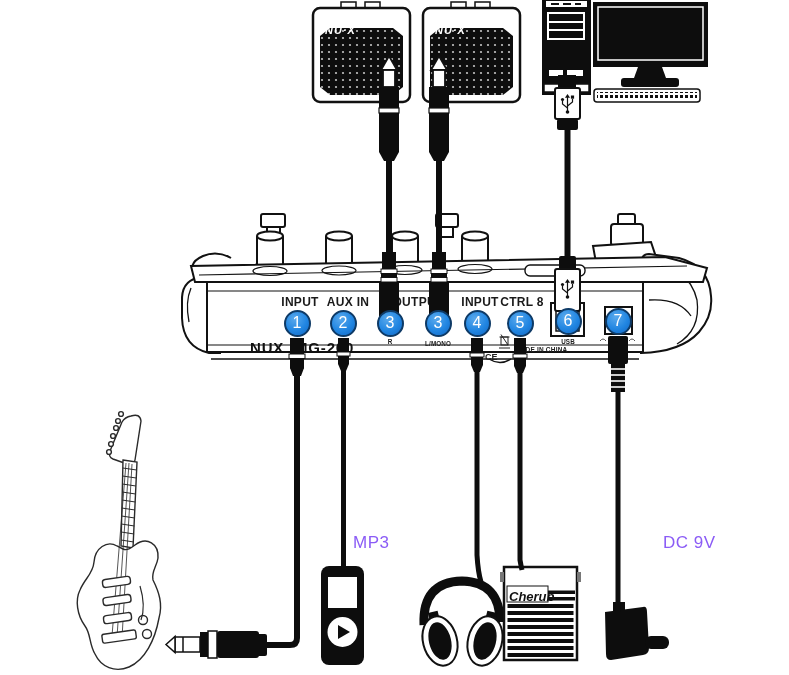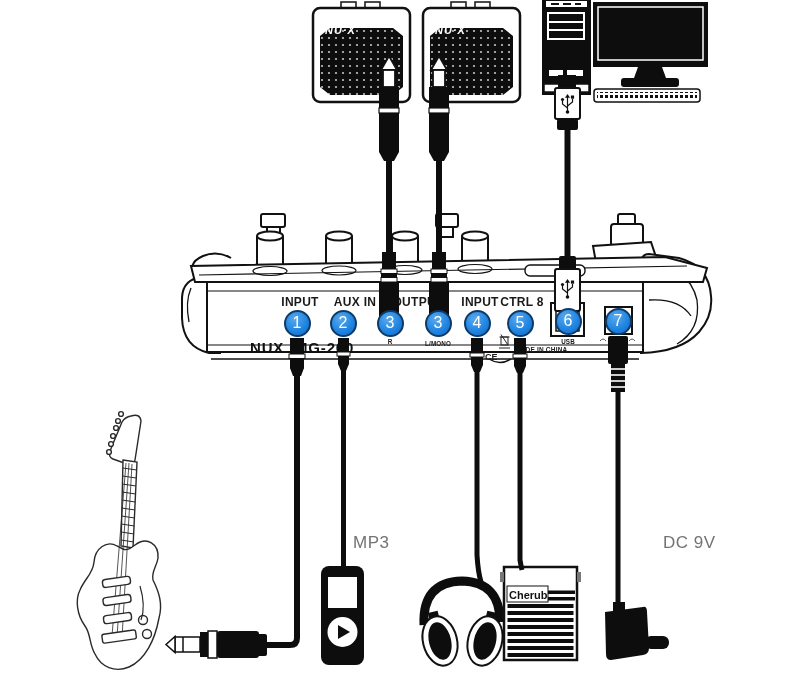--- a/index.html
+++ b/index.html
@@ -8,25 +8,25 @@
   #stage svg{position:absolute;left:0;top:0;pointer-events:none;}
   .layer{position:absolute;left:0;top:0;width:789px;height:675px;}
   .lbl{position:absolute;font-weight:bold;font-size:12px;color:#1a1a1a;
        transform:translateX(-50%);letter-spacing:.3px;white-space:nowrap;}
   .sub{font-size:6.3px;letter-spacing:.1px;}
   .brandrow{position:absolute;left:205px;top:339px;display:flex;gap:11px;
             font-weight:800;font-size:15px;color:#111;letter-spacing:.8px;white-space:nowrap;}
   .ce{position:absolute;left:440px;top:352px;font-weight:bold;font-size:9px;color:#222;}
   .madein{position:absolute;left:470px;top:346px;font-weight:bold;font-size:6.5px;
           letter-spacing:.2px;color:#222;white-space:nowrap;}
-  .graylbl{position:absolute;font-size:17px;color:#737373;letter-spacing:.5px;white-space:nowrap;}
+  .graylbl{position:absolute;font-size:17px;color:#8b5cf6;letter-spacing:.5px;white-space:nowrap;}
   .amplogo{position:absolute;font-weight:bold;font-size:11px;color:#fff;letter-spacing:1px;
            white-space:nowrap;font-style:italic;}
-  .cherub{position:absolute;left:464px;top:589px;font-weight:bold;
-          font-size:11px;color:#111;white-space:nowrap;}
+  .cherub{position:absolute;left:464px;top:589px;font-weight:bold;font-style:italic;
+          font-size:13px;color:#111;white-space:nowrap;}
   .marker{position:absolute;width:27px;height:27px;border-radius:50%;
           border:2px solid #0e3a66;box-sizing:border-box;
           background:radial-gradient(circle at 38% 30%, #5aa9ec 0%, #2186e2 55%, #1266c2 100%);
           color:#fff;font-size:16px;font-weight:400;display:flex;align-items:center;
           justify-content:center;line-height:1;}
 </style>
 </head>
 <body>
 
 <div id="stage">
@@ -254,21 +254,21 @@
     <line x1="454" y1="348" x2="465" y2="348"></line>
     <line x1="456" y1="334.5" x2="463" y2="345"></line>
   </g>
 </svg>
 
 <div class="layer">
   <div class="amplogo" style="left:280px;top:24px">NU·X</div>
   <div class="amplogo" style="left:390px;top:24px">NU·X</div>
 
   <div class="lbl" style="left:255px;top:295px">INPUT</div>
-  <div class="lbl" style="left:310px;top:295px">AUX IN</div>
+  <div class="lbl" style="left:303px;top:295px">AUX IN</div>
   <div class="lbl" style="left:373px;top:295px">OUTPUT</div>
   <div class="lbl" style="left:435px;top:295px">INPUT</div>
   <div class="lbl" style="left:477px;top:295px">CTRL 8</div>
   <div class="lbl sub" style="left:345px;top:338px">R</div>
   <div class="lbl sub" style="left:393px;top:340px">L/MONO</div>
   <div class="lbl sub" style="left:523px;top:338px">USB</div>
   <div class="lbl sub" style="left:573px;top:336px">DC 9V</div>
 
   <div class="brandrow">
     <span>NUX</span>

